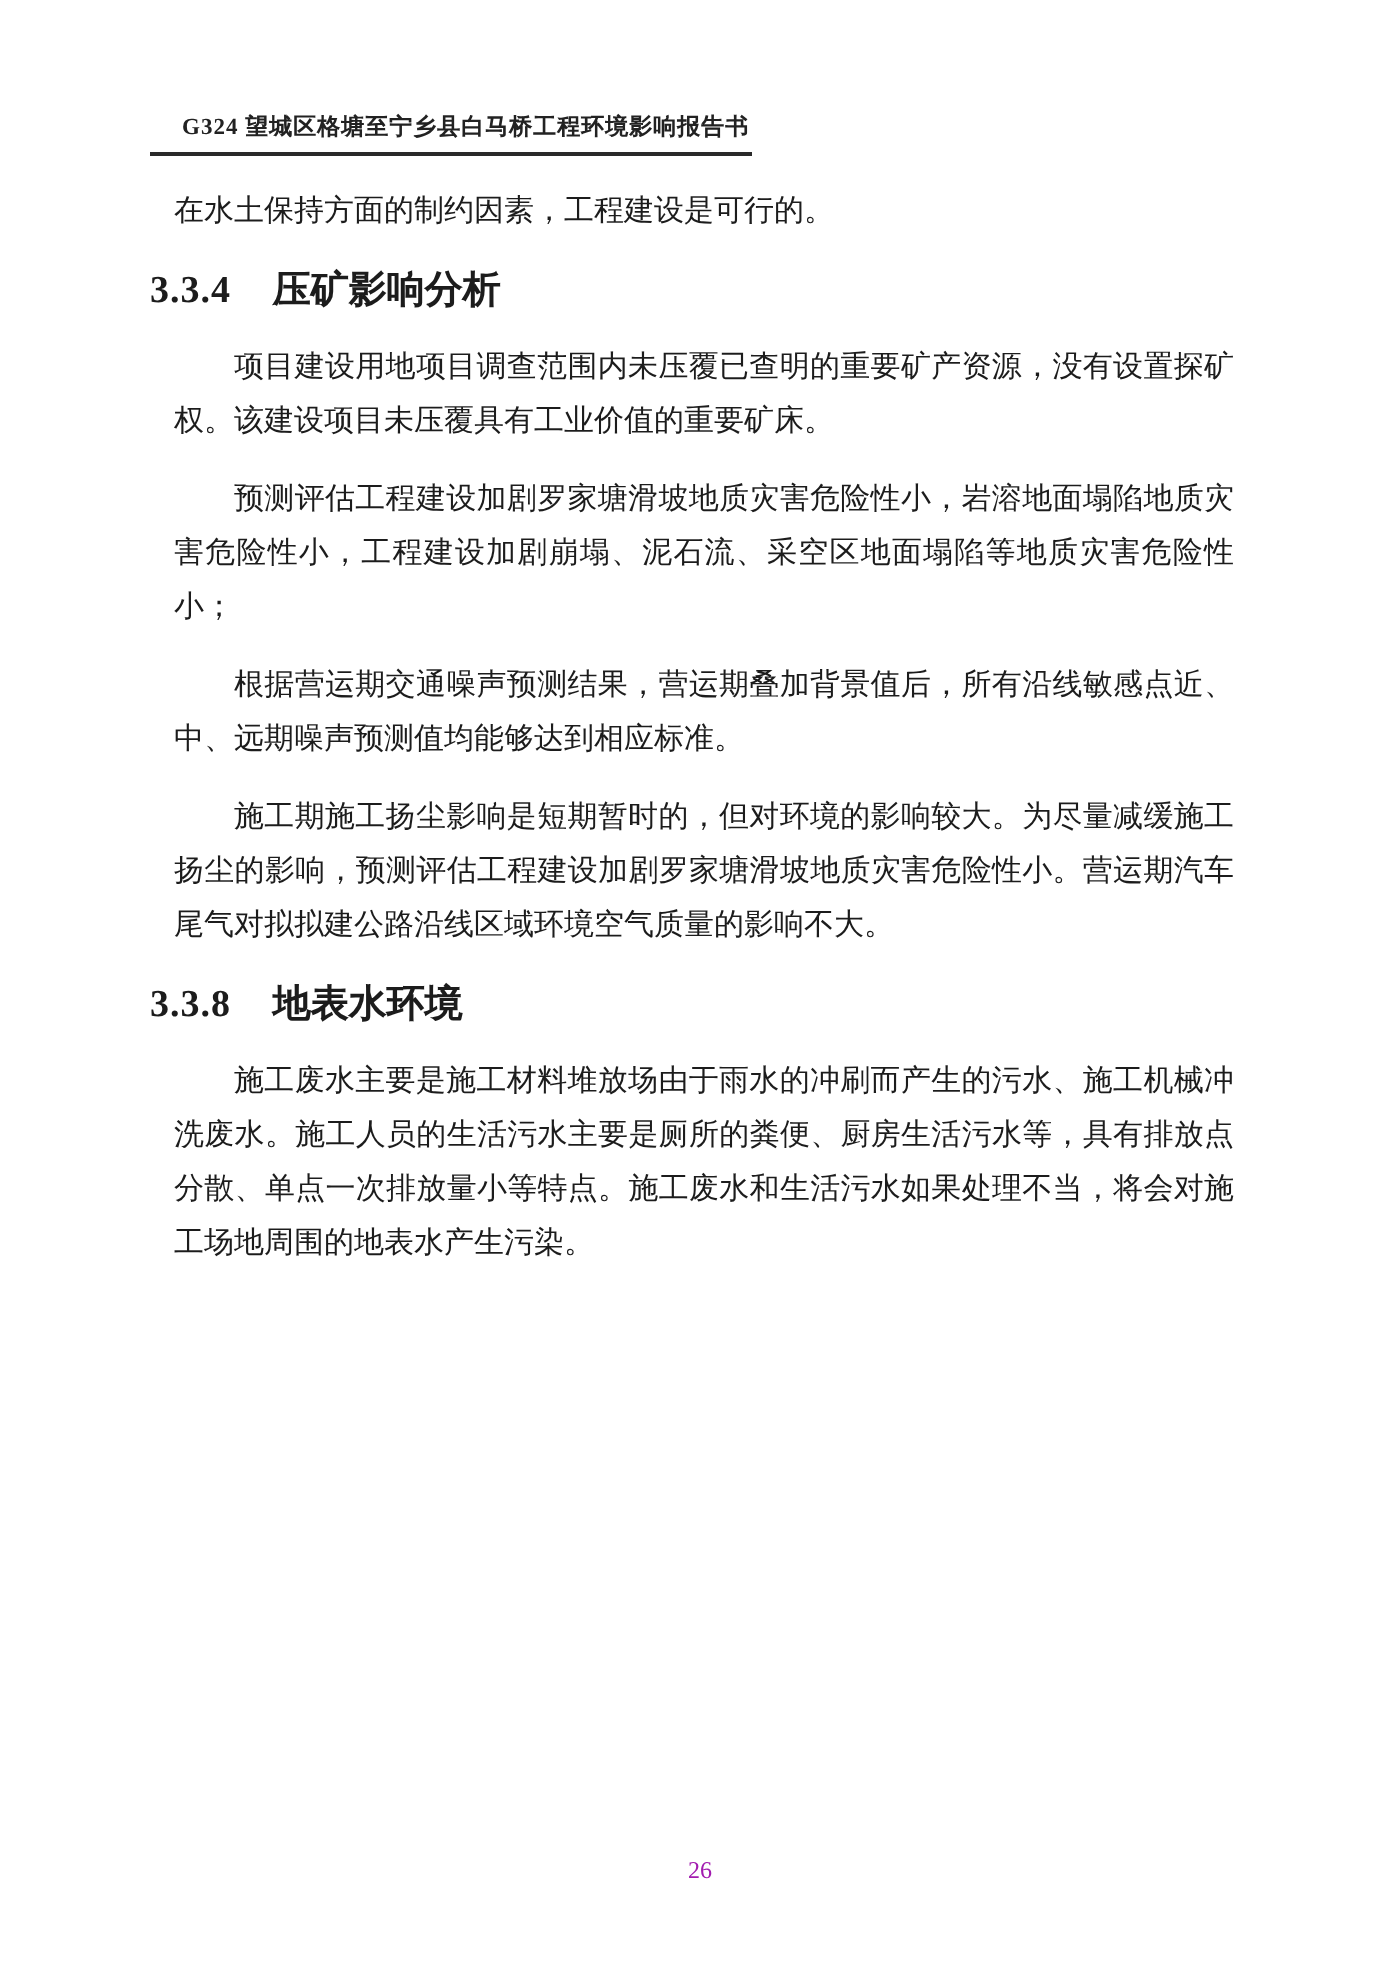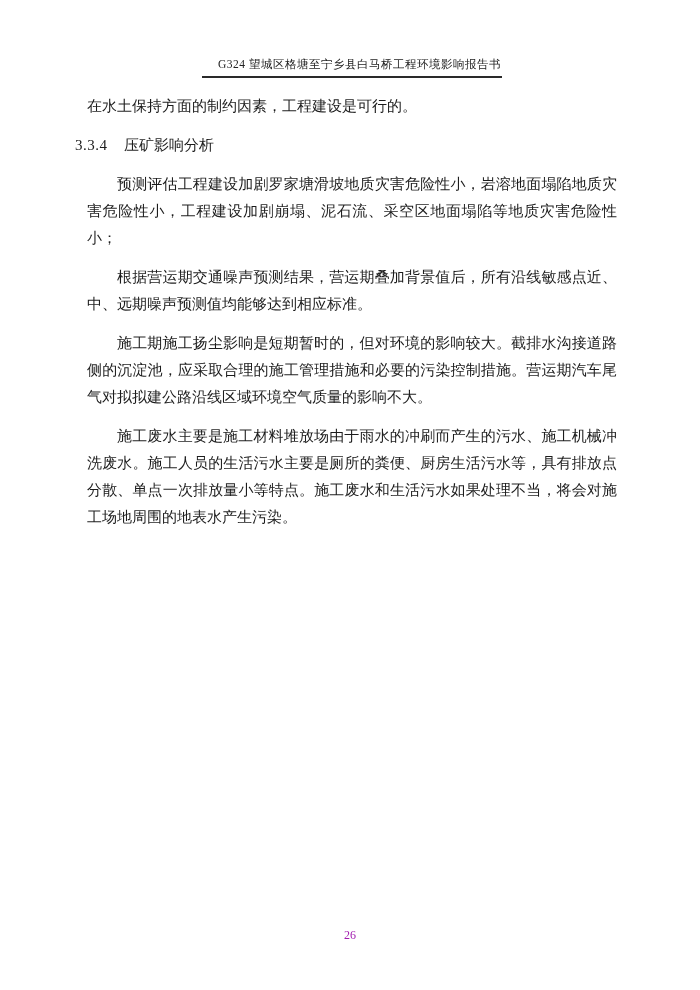--- a/index.html
+++ b/index.html
@@ -12,21 +12,22 @@
     width: 700px;
     height: 990px;
     background: #ffffff;
     font-family: "Liberation Serif", "DejaVu Serif", serif;
     color: #1c1c1c;
     overflow: hidden;
     box-sizing: border-box;
   }
   .page-header {
     padding: 54px 71px 0 75px;
-    text-align: center;
+    text-align: left;
+    font-weight: bold;
   }
   .header-title {
     display: inline-block;
     font-size: 11.5px;
     letter-spacing: 0.5px;
     color: #222;
     border-bottom: 2px solid #2a2a2a;
     padding: 0 1px 5px 16px;
     line-height: 14px;
   }
@@ -37,22 +38,22 @@
     text-align: justify;
   }
   .doc-body p {
     margin: 12px;
     text-indent: 2em;
   }
   .doc-body p.continuation {
     text-indent: 0;
   }
   .section-heading {
-    font-size: 15px;
-    font-weight: normal;
+    font-size: 19px;
+    font-weight: bold;
     margin: 7px 0 0 0;
     line-height: 27px;
     text-align: left;
   }
   .section-heading .sec-num {
     margin-right: 1.1em;
     letter-spacing: 0.5px;
   }
   .page-footer {
     position: absolute;
@@ -73,27 +74,31 @@
     <span class="header-title">G324 望城区格塘至宁乡县白马桥工程环境影响报告书</span>
   </div>
 
   <div class="doc-body">
 
     <p class="continuation">在水土保持方面的制约因素，工程建设是可行的。</p>
 
     <h3 class="section-heading">
       <span class="sec-num">3.3.4</span><span>压矿影响分析</span>
     </h3>
+    <p>项目建设用地项目调查范围内未压覆已查明的重要矿产资源，没有设置探矿权。该建设项目未压覆具有工业价值的重要矿床。</p>
 
     <p>预测评估工程建设加剧罗家塘滑坡地质灾害危险性小，岩溶地面塌陷地质灾害危险性小，工程建设加剧崩塌、泥石流、采空区地面塌陷等地质灾害危险性小；</p>
 
     <p>根据营运期交通噪声预测结果，营运期叠加背景值后，所有沿线敏感点近、中、远期噪声预测值均能够达到相应标准。</p>
 
-    <p>施工期施工扬尘影响是短期暂时的，但对环境的影响较大。截排水沟接道路侧的沉淀池，应采取合理的施工管理措施和必要的污染控制措施。营运期汽车尾气对拟拟建公路沿线区域环境空气质量的影响不大。</p>
+    <p>施工期施工扬尘影响是短期暂时的，但对环境的影响较大。为尽量减缓施工扬尘的影响，预测评估工程建设加剧罗家塘滑坡地质灾害危险性小。营运期汽车尾气对拟拟建公路沿线区域环境空气质量的影响不大。</p>
 
+    <h3 class="section-heading">
+      <span class="sec-num">3.3.8</span><span>地表水环境</span>
+    </h3>
     <p>施工废水主要是施工材料堆放场由于雨水的冲刷而产生的污水、施工机械冲洗废水。施工人员的生活污水主要是厕所的粪便、厨房生活污水等，具有排放点分散、单点一次排放量小等特点。施工废水和生活污水如果处理不当，将会对施工场地周围的地表水产生污染。</p>
 
   </div>
 
   <div class="page-footer">
     <span>26</span>
   </div>
 
 </div>
 

